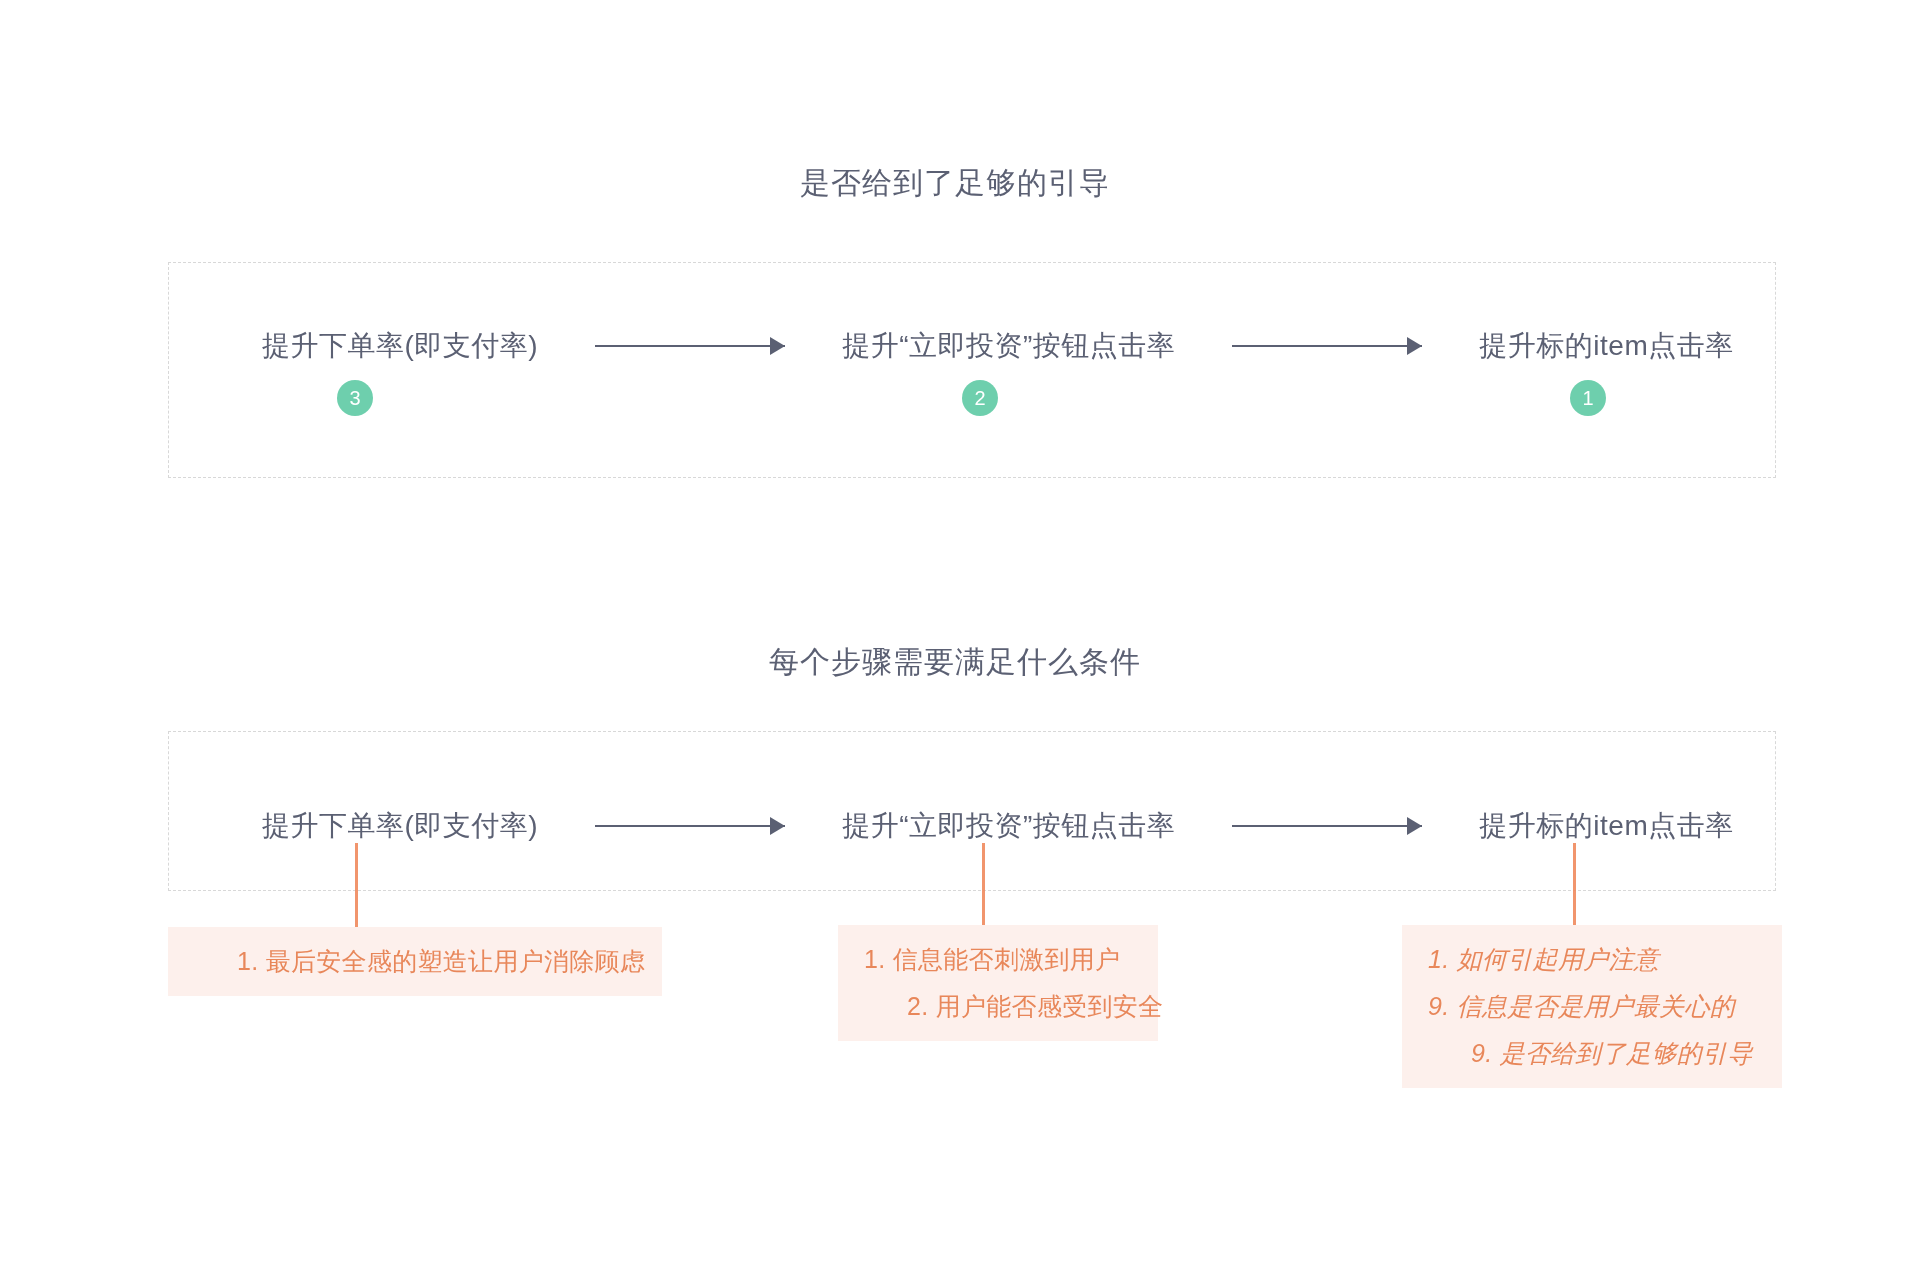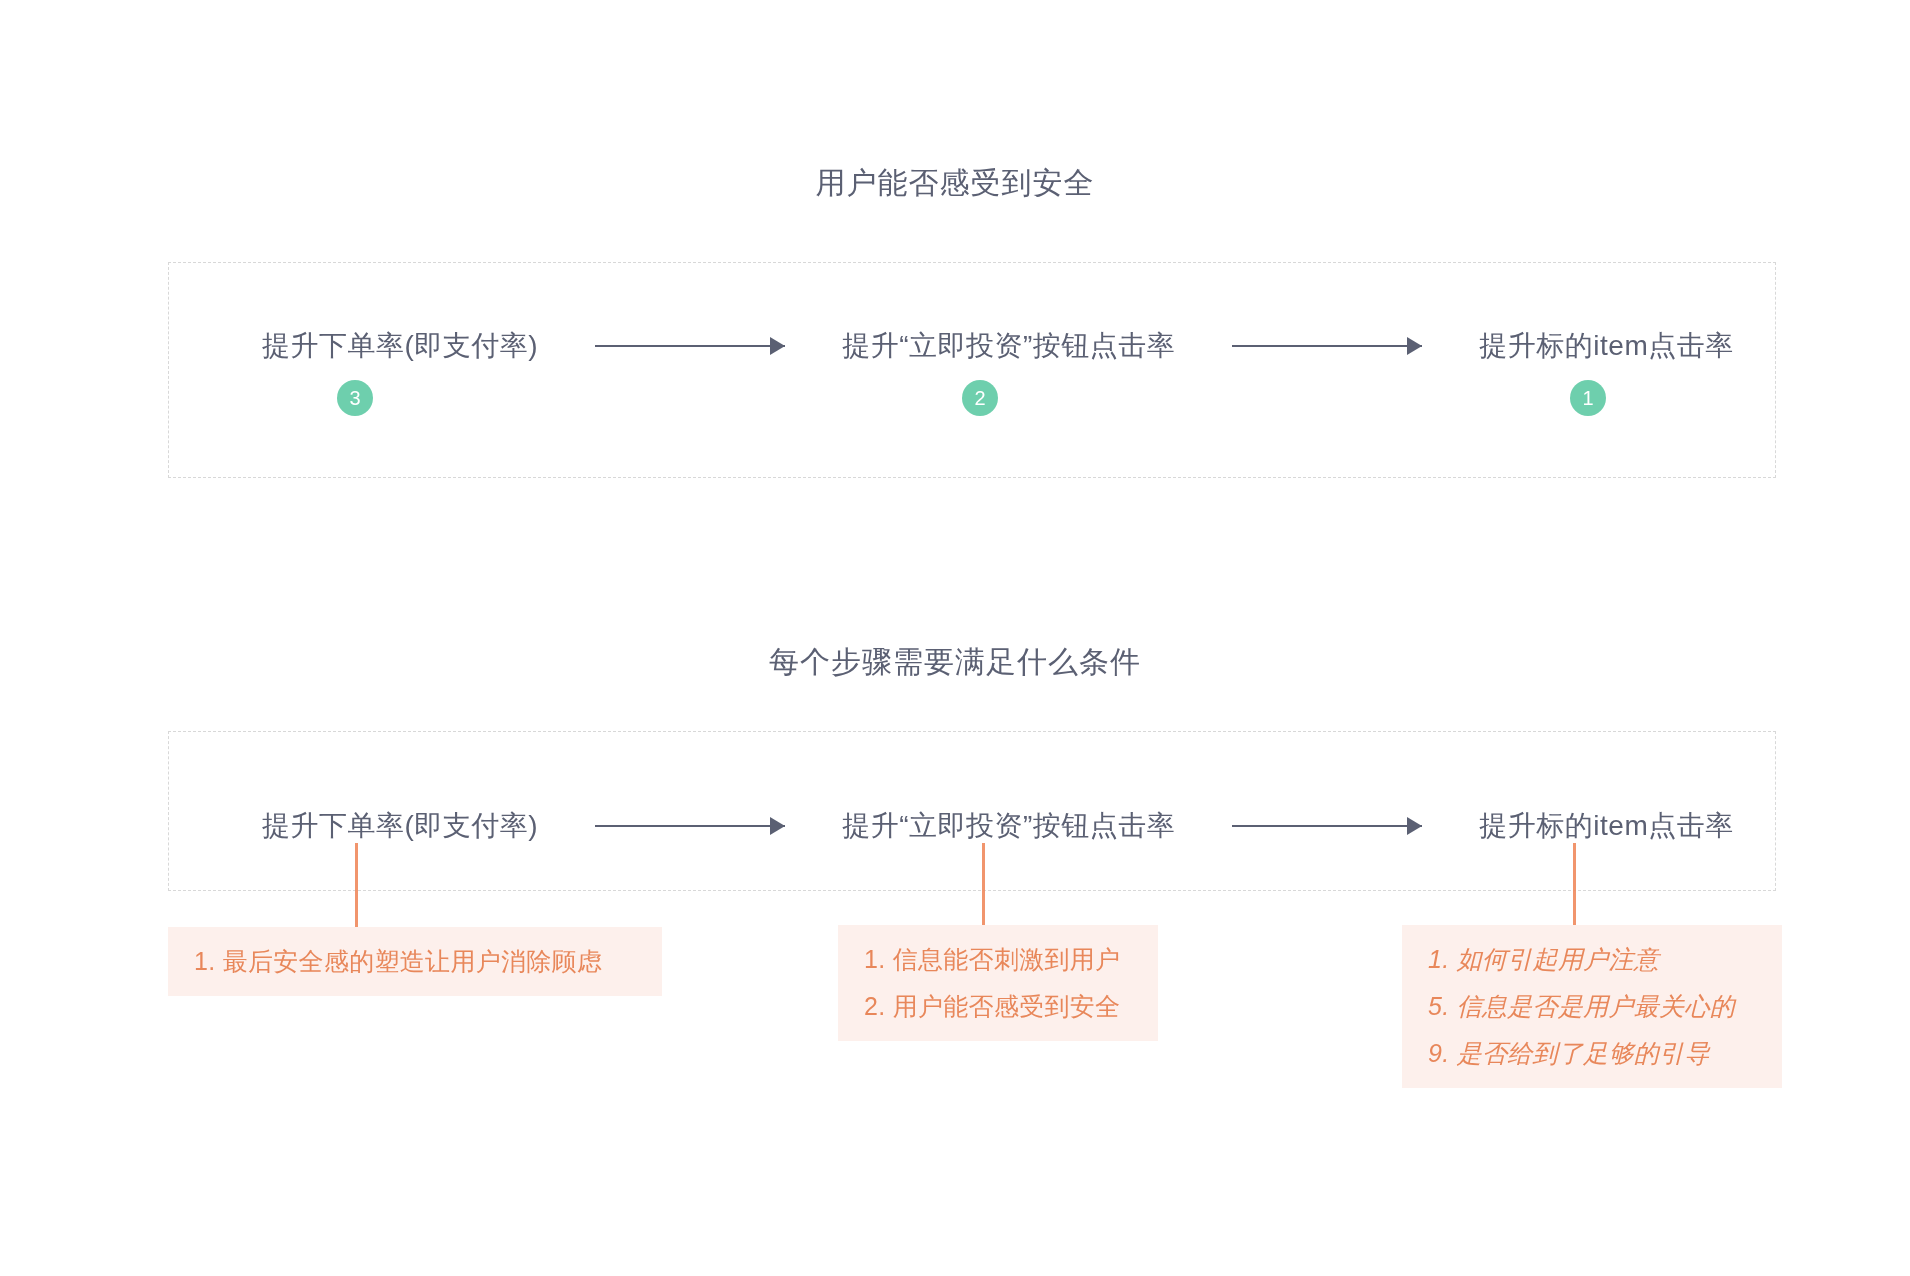--- a/index.html
+++ b/index.html
@@ -120,26 +120,26 @@
   #cond-box-3 { left: 1402px; top: 925px; width: 380px; font-style: italic; }
 
   .cond-item {
     font-size: 25px;
     color: #e8875a;
     white-space: nowrap;
     line-height: 1.0;
     margin-bottom: 22px;
     letter-spacing: 0.3px;
   }
-  .cond-item:last-child { margin-bottom: 0; }
+  .cond-item:last-child { margin-bottom: 0; margin-left: 43px; }
 </style>
 </head>
 <body>
 
-<div class="section-title" id="title-1">用户能否感受到安全</div>
+<div class="section-title" id="title-1">是否给到了足够的引导</div>
 
 <div class="dashed-box" id="flow-box-1"></div>
 
 <div class="flow-row" id="flow-row-1">
   <span class="node-label">提升下单率(即支付率)</span>
   <span class="arrow arrow-a">
     <span class="shaft"></span>
     <span class="head"></span>
   </span>
   <span class="node-label">提升“立即投资”按钮点击率</span>
@@ -180,15 +180,15 @@
   <div class="cond-item">1. 最后安全感的塑造让用户消除顾虑</div>
 </div>
 
 <div class="cond-box" id="cond-box-2">
   <div class="cond-item">1. 信息能否刺激到用户</div>
   <div class="cond-item">2. 用户能否感受到安全</div>
 </div>
 
 <div class="cond-box" id="cond-box-3">
   <div class="cond-item">1. 如何引起用户注意</div>
-  <div class="cond-item">5. 信息是否是用户最关心的</div>
+  <div class="cond-item">9. 信息是否是用户最关心的</div>
   <div class="cond-item">9. 是否给到了足够的引导</div>
 </div>
 
 </body></html>

